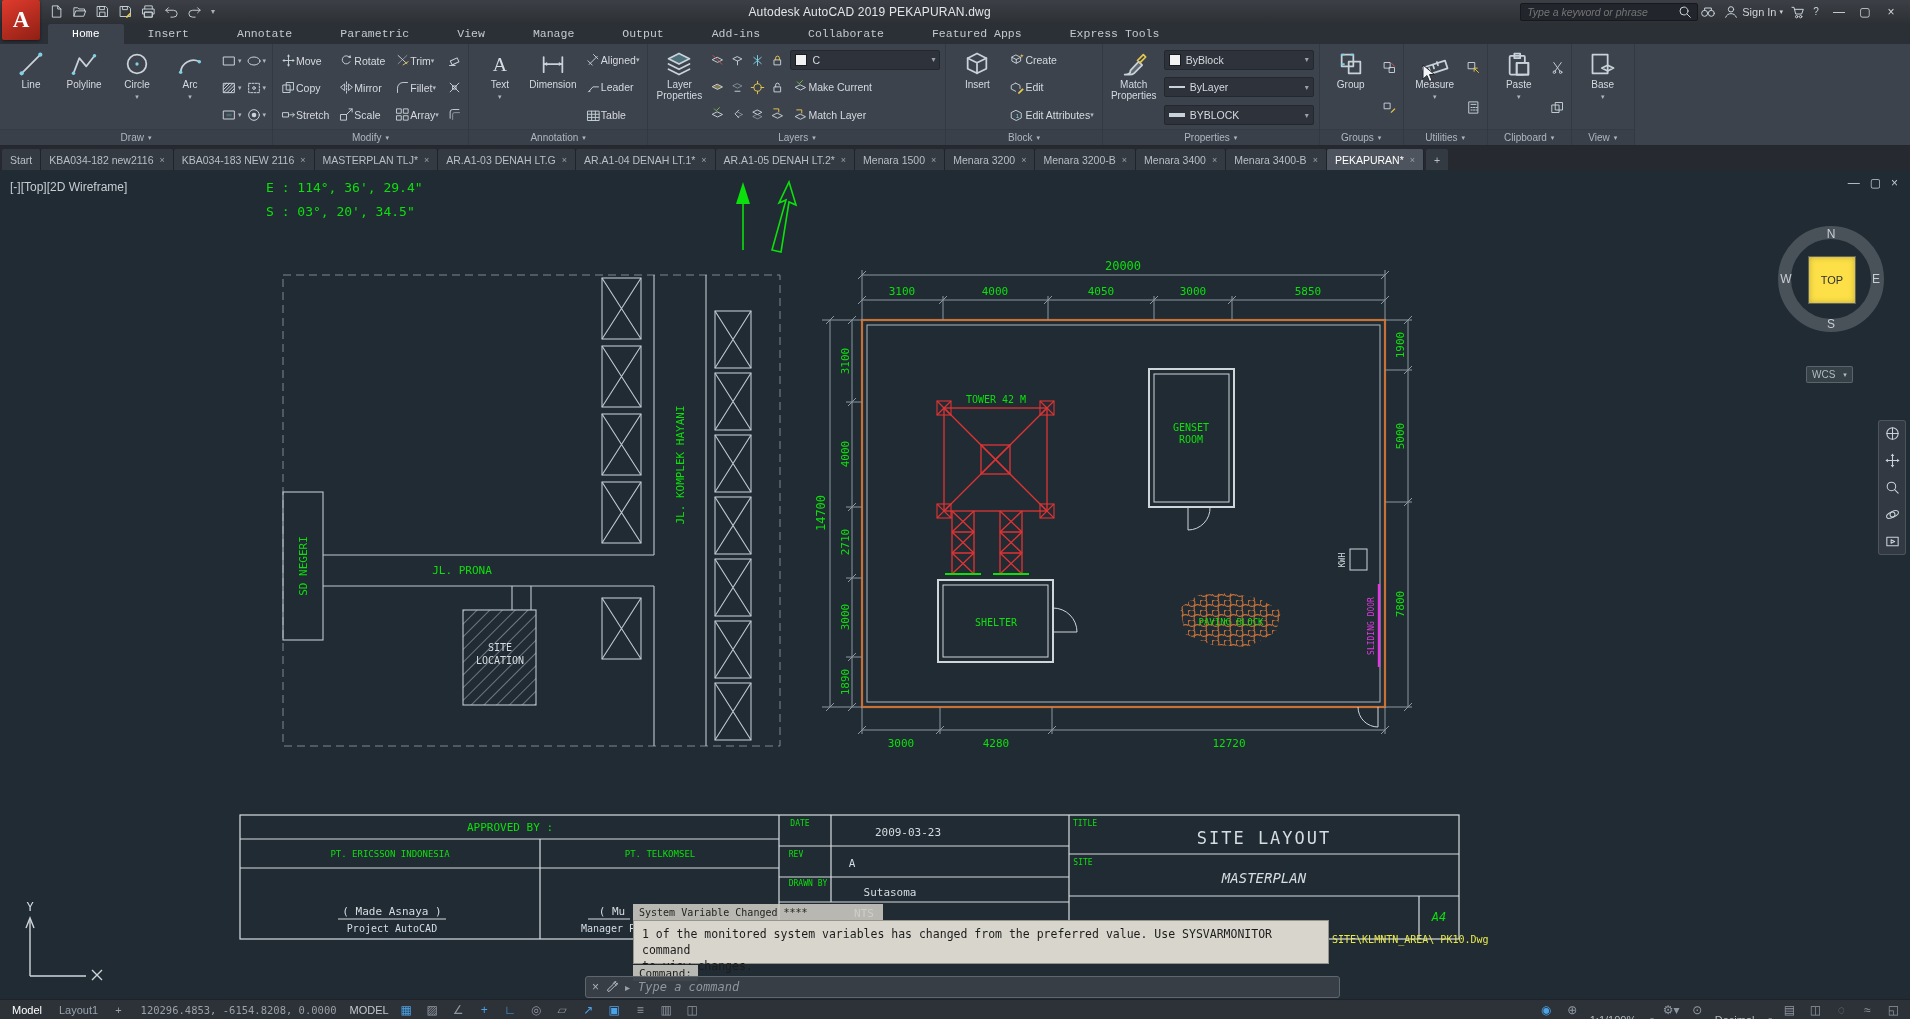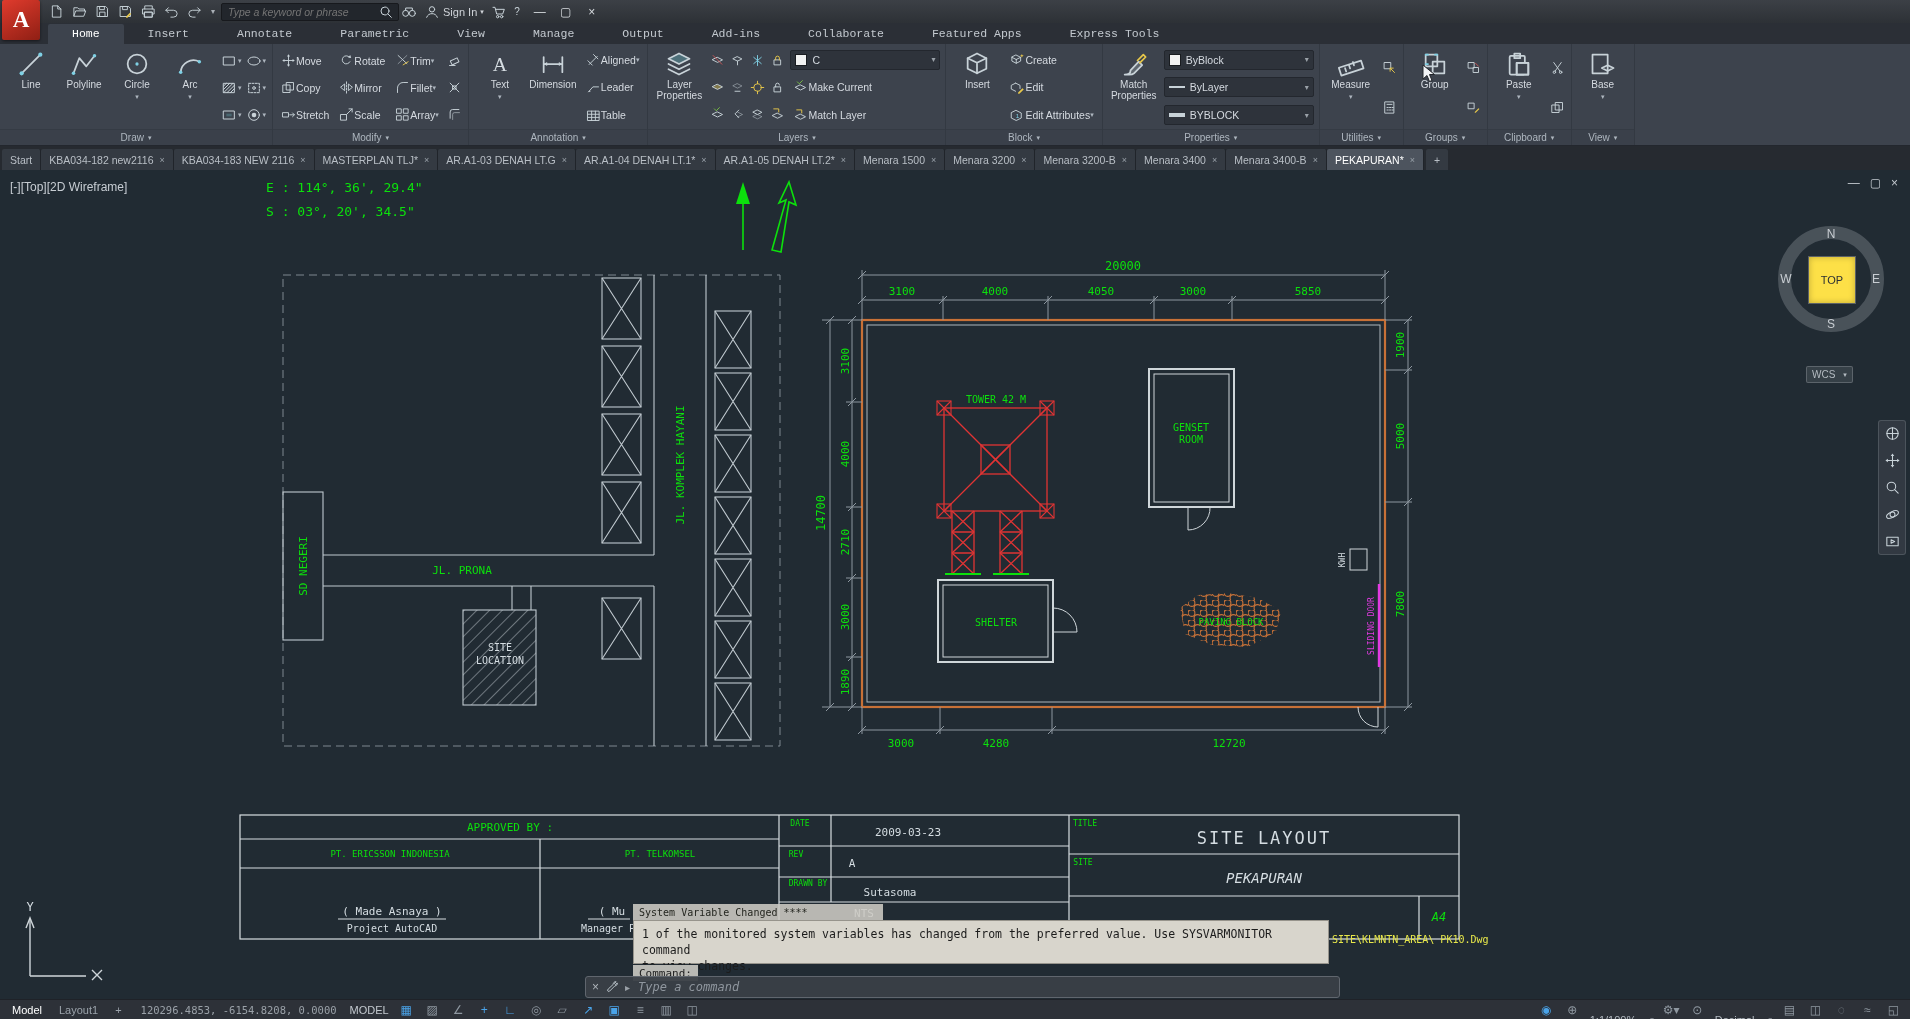--- a/index.html
+++ b/index.html
@@ -173,20 +173,21 @@
         <span class="qat-btn">
           <span class="ic" style="width: 15px; height: 15px;">
             <svg viewBox="0 0 24 24">
               <path d="M17 6l4 4-4 4"></path>
               <path d="M21 10H9a6 5.5 0 0 0 0 11h4"></path>
             </svg>
           </span>
         </span>
         <span class="qat-dd">▾</span>
       </span>
+    <span class="tb-title">Autodesk AutoCAD 2019   PEKAPURAN.dwg</span>
     <span class="tb-search">
       <input placeholder="Type a keyword or phrase" style="">
       <span class="tb-ic ic">
           <svg viewBox="0 0 24 24">
             <circle cx="10.5" cy="10.5" r="6"></circle>
             <path d="M15 15l5 5"></path>
           </svg>
         </span>
     </span>
     <span class="tb-ic ic">
@@ -758,88 +759,88 @@
           <span>Properties</span>
           <span class="dd">▾</span>
         </div>
       </div>
       <div class="panel">
         <div class="panel-body">
           <div class="bigrow">
             <div class="bigbtn">
               <span class="ic">
                 <svg viewBox="0 0 24 24">
-                  <rect x="2" y="12" width="20" height="7" transform="rotate(-18 12 15)"></rect>
-                  <path d="M7 14v3M11 12.5v3M15 11v3" transform="rotate(-18 12 15)"></path>
-                </svg>
-              </span>
-              <span class="biglabel">Measure</span>
-              <span class="dd">▾</span>
+                  <rect x="4" y="4" width="10" height="10"></rect>
+                  <rect x="10" y="10" width="10" height="10"></rect>
+                  <path d="M4 4h2M12 4h2M4 12h2" stroke="#7fd0e4"></path>
+                </svg>
+              </span>
+              <span class="biglabel">Group</span>
             </div>
           </div>
           <div class="minicol">
             <div class="iconbtn">
               <span class="ic">
                 <svg viewBox="0 0 24 24">
-                  <path d="M4 4h10v10H4z"></path>
-                  <path d="M13 13l7 7M13 18v-5h5" stroke="#e8c84a"></path>
+                  <rect x="4" y="4" width="9" height="9"></rect>
+                  <rect x="12" y="12" width="8" height="8"></rect>
+                  <path d="M15 5l5 5" stroke="#cc5555"></path>
                 </svg>
               </span>
             </div>
             <div class="iconbtn">
               <span class="ic">
                 <svg viewBox="0 0 24 24">
-                  <rect x="5" y="3" width="14" height="18"></rect>
-                  <path d="M8 7h8M8 12h2M12 12h2M16 12h2M8 16h2M12 16h2M16 16h2"></path>
+                  <rect x="4" y="5" width="9" height="9"></rect>
+                  <path d="M14 19l6-6 1.5 1.5-6 6H14z" fill="#e8c84a" stroke="none"></path>
                 </svg>
               </span>
             </div>
           </div>
         </div>
         <div class="panel-title">
-          <span>Utilities</span>
+          <span>Groups</span>
           <span class="dd">▾</span>
         </div>
       </div>
       <div class="panel">
         <div class="panel-body">
           <div class="bigrow">
             <div class="bigbtn">
               <span class="ic">
                 <svg viewBox="0 0 24 24">
-                  <rect x="4" y="4" width="10" height="10"></rect>
-                  <rect x="10" y="10" width="10" height="10"></rect>
-                  <path d="M4 4h2M12 4h2M4 12h2" stroke="#7fd0e4"></path>
-                </svg>
-              </span>
-              <span class="biglabel">Group</span>
+                  <rect x="2" y="12" width="20" height="7" transform="rotate(-18 12 15)"></rect>
+                  <path d="M7 14v3M11 12.5v3M15 11v3" transform="rotate(-18 12 15)"></path>
+                </svg>
+              </span>
+              <span class="biglabel">Measure</span>
+              <span class="dd">▾</span>
             </div>
           </div>
           <div class="minicol">
             <div class="iconbtn">
               <span class="ic">
                 <svg viewBox="0 0 24 24">
-                  <rect x="4" y="4" width="9" height="9"></rect>
-                  <rect x="12" y="12" width="8" height="8"></rect>
-                  <path d="M15 5l5 5" stroke="#cc5555"></path>
+                  <path d="M4 4h10v10H4z"></path>
+                  <path d="M13 13l7 7M13 18v-5h5" stroke="#e8c84a"></path>
                 </svg>
               </span>
             </div>
             <div class="iconbtn">
               <span class="ic">
                 <svg viewBox="0 0 24 24">
-                  <rect x="4" y="5" width="9" height="9"></rect>
-                  <path d="M14 19l6-6 1.5 1.5-6 6H14z" fill="#e8c84a" stroke="none"></path>
+                  <rect x="5" y="3" width="14" height="18"></rect>
+                  <path d="M8 7h8M8 12h2M12 12h2M16 12h2M8 16h2M12 16h2M16 16h2"></path>
                 </svg>
               </span>
             </div>
           </div>
         </div>
         <div class="panel-title">
-          <span>Groups</span>
+          <span>Utilities</span>
           <span class="dd">▾</span>
         </div>
       </div>
       <div class="panel">
         <div class="panel-body">
           <div class="bigrow">
             <div class="bigbtn">
               <span class="ic">
                 <svg viewBox="0 0 24 24">
                   <rect x="4" y="5" width="13" height="16" rx="1"></rect>
@@ -1123,21 +1124,21 @@
         <div class="lbl lg" style="left: 800px; top: 653px; font-size: 8px; transform: translate(-50%, -50%);">DATE</div>
         <div class="lbl lw" style="left: 908px; top: 662px; font-size: 11px; transform: translate(-50%, -50%);">2009-03-23</div>
         <div class="lbl lg" style="left: 796px; top: 684px; font-size: 8px; transform: translate(-50%, -50%);">REV</div>
         <div class="lbl lw" style="left: 852px; top: 693px; font-size: 11px; transform: translate(-50%, -50%);">A</div>
         <div class="lbl lg" style="left: 808px; top: 713px; font-size: 8px; transform: translate(-50%, -50%);">DRAWN BY</div>
         <div class="lbl lw" style="left: 890px; top: 722px; font-size: 11px; transform: translate(-50%, -50%);">Sutasoma</div>
         <div class="lbl lw" style="left: 864px; top: 743px; font-size: 11px; transform: translate(-50%, -50%);">NTS</div>
         <div class="lbl lg" style="left: 1085px; top: 653px; font-size: 8px; transform: translate(-50%, -50%);">TITLE</div>
         <div class="lbl lw" style="left: 1264px; top: 668px; font-size: 17px; letter-spacing: 2px; transform: translate(-50%, -50%);">SITE LAYOUT</div>
         <div class="lbl lg" style="left: 1083px; top: 692px; font-size: 8px; transform: translate(-50%, -50%);">SITE</div>
-        <div class="lbl lw" style="left: 1264px; top: 708px; font-size: 14px; font-style: italic; transform: translate(-50%, -50%);">PEKAPURAN</div>
+        <div class="lbl lw" style="left: 1264px; top: 708px; font-size: 14px; font-style: italic; transform: translate(-50%, -50%);">MASTERPLAN</div>
         <div class="lbl lg" style="left: 1439px; top: 747px; font-size: 12px; font-style: italic; transform: translate(-50%, -50%);">A4</div>
       </div>
 
     <div class="viewport-label">[-][Top][2D Wireframe]</div>
 
     <div class="draw-winbtns">
       <span>—</span>
       <span>▢</span>
       <span>×</span>
     </div>

